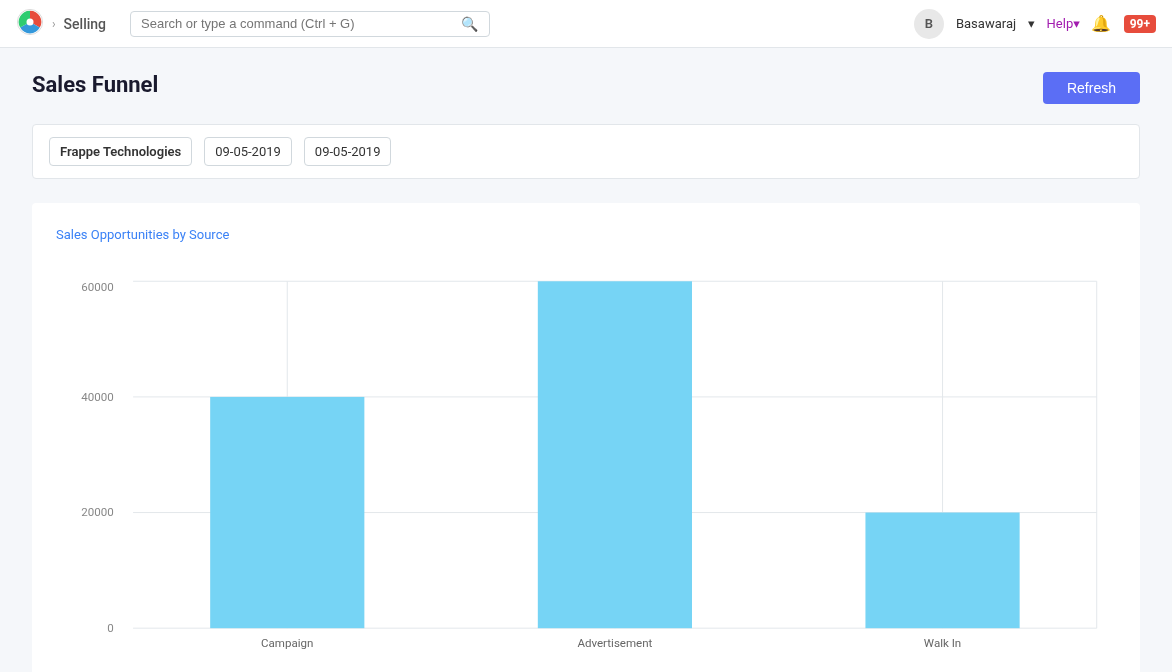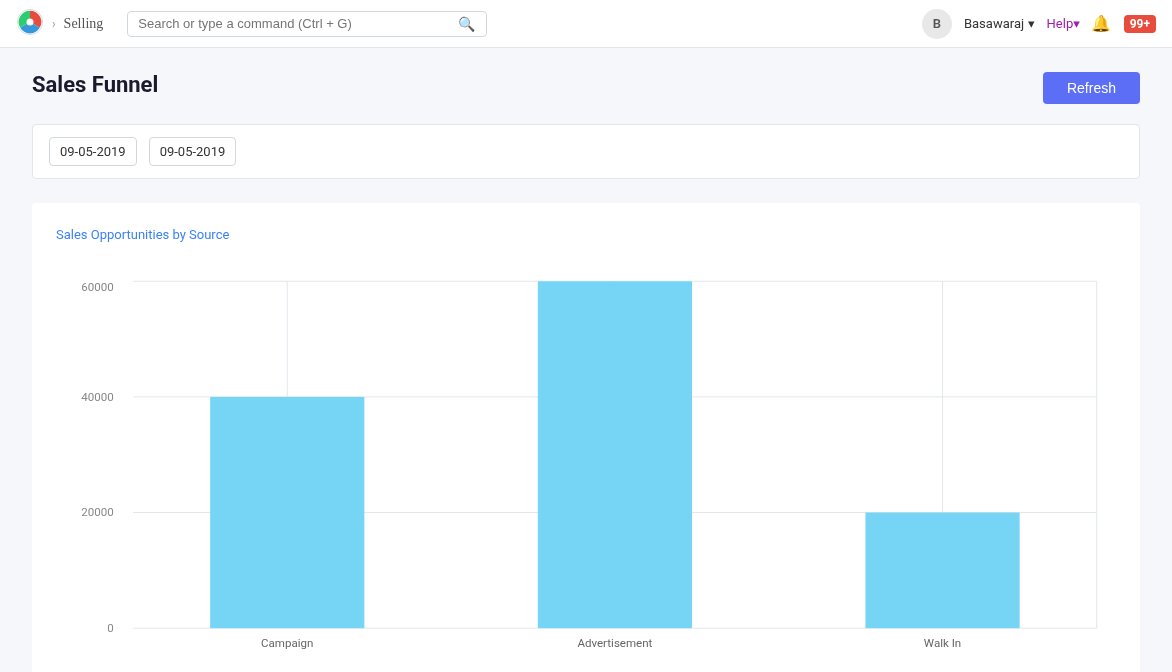--- a/index.html
+++ b/index.html
@@ -24,21 +24,20 @@
       width: 28px;
       height: 28px;
     }
     .topnav-chevron {
       color: #999;
       font-size: 12px;
     }
     .topnav-module {
       color: #555;
       font-weight: 500;
-      font-family: Liberation Serif, serif;
     }
     .topnav-search {
       flex: 1;
       max-width: 360px;
       margin-left: 16px;
       display: flex;
       align-items: center;
       border: 1px solid #d1d8dd;
       border-radius: 4px;
       padding: 4px 10px;
@@ -69,21 +68,21 @@
       height: 30px;
       justify-content: center;
       font-weight: 600;
       font-size: 13px;
       color: #555;
       cursor: pointer;
     }
     .user-btn {
       display: flex;
       align-items: center;
-      gap: 4px;
+      gap: 12px;
       cursor: pointer;
       font-size: 13px;
       color: #333;
     }
     .help-btn {
       display: flex;
       align-items: center;
       cursor: pointer;
       font-size: 13px;
       color: #a21caf;
@@ -214,20 +213,21 @@
   </div>
 </nav>
 
 <div class="page-container">
   <div class="page-header">
     <h1 class="page-title">Sales Funnel</h1>
     <button class="refresh-btn">Refresh</button>
   </div>
 
   <div class="filter-bar">
+    <div class="filter-field bold">Frappe Technologies</div>
     <div class="filter-field">09-05-2019</div>
     <div class="filter-field">09-05-2019</div>
   </div>
 
   <div class="chart-section">
     <div class="chart-title">Sales Opportunities by Source</div>
     <div class="chart-wrapper">
       <svg class="chart-svg" viewBox="0 0 1100 400" preserveAspectRatio="xMidYMid meet">
 
         <line x1="80" y1="360" x2="1080" y2="360" stroke="#e2e6ea" stroke-width="1"></line>

